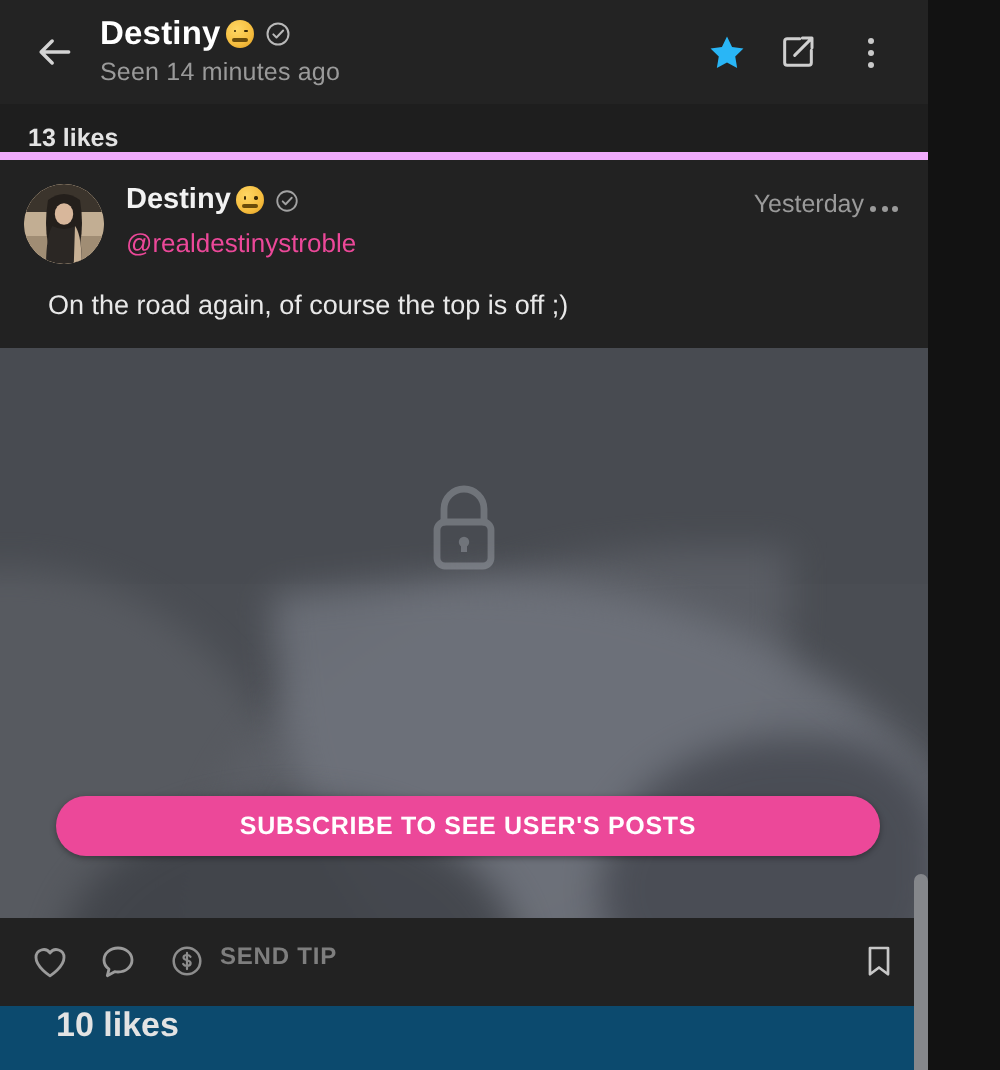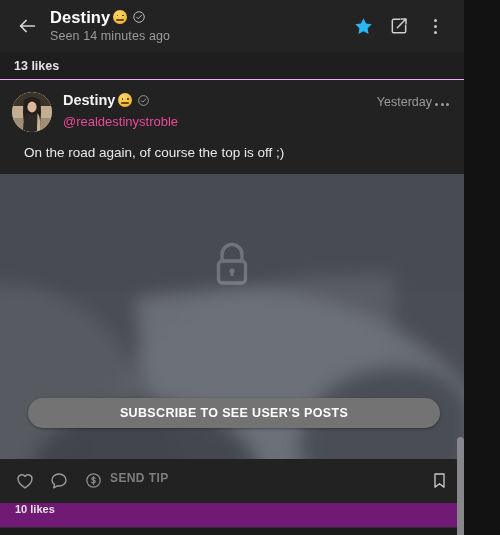--- a/index.html
+++ b/index.html
@@ -134,24 +134,24 @@
     height: 3px;
     border-radius: 50%;
     background: #c9c9c9;
   }
 
   
   .likes-strip {
     height: 28px;
     background: #1e1e1e;
     display: flex;
-    align-items: center;
+    align-items: flex-end;
     padding: 0 14px;
     box-sizing: border-box;
-    border-bottom: 1px solid #f0abfc;
+    border-bottom: 4px solid #f0abfc;
   }
   .likes-strip .txt {
     color: #e3e3e3;
     font-size: 12.5px;
     font-weight: bold;
   }
 
   
   .post {
     background: #222222;
@@ -293,21 +293,21 @@
     transform: translateX(-50%);
     opacity: 0.30;
   }
   .subscribe-btn {
     position: absolute;
     left: 28px;
     right: 24px;
     top: 224px;
     height: 30px;
     border-radius: 16px;
-    background: #737373;
+    background: #ec4899;
     border: none;
     color: #ffffff;
     font-family: "Liberation Sans", sans-serif;
     font-size: 12.5px;
     font-weight: bold;
     letter-spacing: 0.35px;
     display: flex;
     align-items: center;
     justify-content: center;
     cursor: pointer;
@@ -341,25 +341,25 @@
     gap: 7px;
     margin-left: 2px;
   }
   .tip-label {
     color: #7e7e7e;
     font-size: 12px;
     font-weight: bold;
     letter-spacing: 0.4px;
   }
   .post-likes {
-    background: #701a75;
+    background: #0c4a6e;
     color: #e3e3e3;
-    font-size: 11px;
+    font-size: 17px;
     font-weight: bold;
-    padding: 0 14px 12px 15px;
+    padding: 0 14px 12px 28px;
   }
   .bottom-rule {
     height: 1px;
     background: #2c2c2c;
   }
 
   
   .scrollbar {
     position: absolute;
     right: 0;

